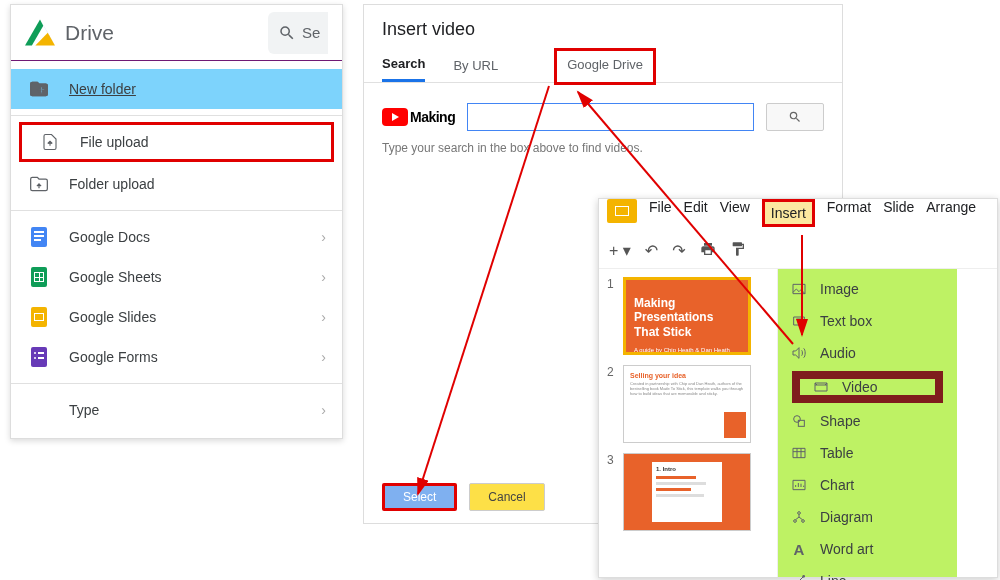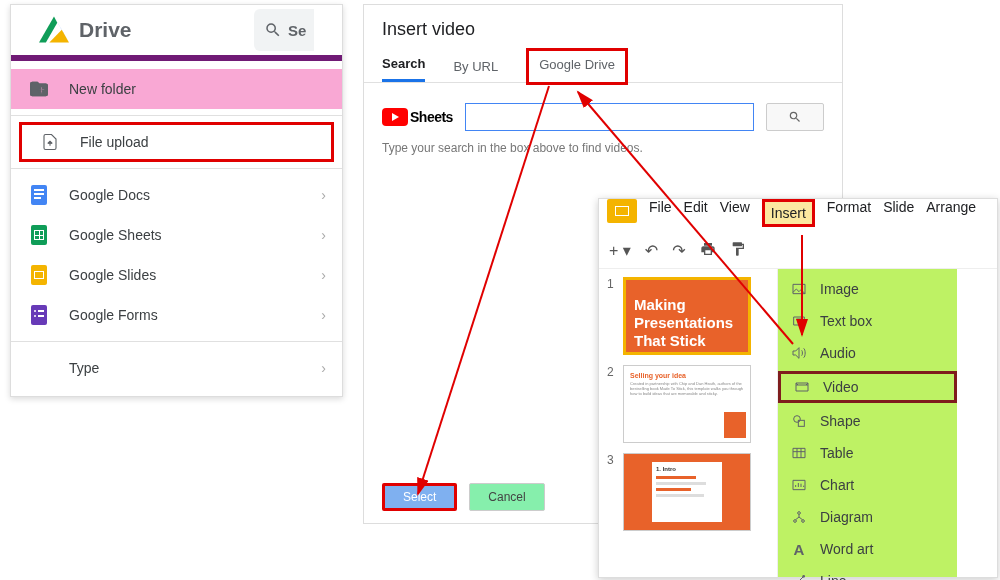--- a/index.html
+++ b/index.html
@@ -1,66 +1,66 @@
 <!DOCTYPE html>
 <html><head>
 <meta charset="utf-8">
 <style>
   * { box-sizing: border-box; font-family: Arial, sans-serif; }
   body { margin: 0; width: 1000px; height: 580px; background: #fff; position: relative; overflow: hidden; }
 
   
   .drive-panel { position: absolute; left: 10px; top: 4px; width: 333px; background: #fff; border: 1px solid #ddd; box-shadow: 0 2px 6px rgba(0,0,0,0.15); }
-  .drive-header { display: flex; align-items: center; height: 56px; padding: 0 28px; border-bottom: 6px solid #701a75; font-weight: bold; }
+  .drive-header { display: flex; align-items: center; height: 56px; padding: 0 14px; border-bottom: 1px solid #701a75; }
   .drive-logo { width: 30px; height: 28px; position: relative; margin-right: 10px; }
   .drive-title { font-size: 21px; color: #5f6368; flex: 1; }
   .drive-search { width: 60px; height: 42px; background: #f1f3f4; border-radius: 6px 0 0 6px; display: flex; align-items: center; padding-left: 10px; color: #5f6368; font-size: 15px; }
   .drive-search svg { margin-right: 6px; }
   .drive-menu { padding: 8px 0; }
   .drive-item { display: flex; align-items: center; height: 40px; padding: 0 16px; font-size: 14px; color: #3c4043; }
-  .drive-item.selected { background: #f9a8d4; }
+  .drive-item.selected { background: #7dd3fc; text-decoration: underline; }
   .drive-item .icon { width: 24px; margin-right: 18px; display: flex; align-items: center; justify-content: center; }
   .drive-item .chev { margin-left: auto; color: #aaa; font-size: 14px; }
   .divider { height: 1px; background: #e0e0e0; margin: 6px 0; }
   .redbox { border: 3px solid #e00000; }
 
   
   .insert-dialog { position: absolute; left: 363px; top: 4px; width: 480px; height: 520px; background: #fff; border: 1px solid #ddd; }
   .insert-header { padding: 14px 18px 8px; font-size: 18px; color: #202124; }
-  .tabs { display: flex; padding: 0 18px; border-bottom: 1px solid #e0e0e0; gap: 28px; align-items: flex-end; }
+  .tabs { display: flex; padding: 0 18px; border-bottom: 1px solid #e0e0e0; gap: 28px; align-items: center; }
   .tab { font-size: 13px; color: #5f6368; padding: 8px 0; }
   .tab.active { color: #202124; font-weight: bold; border-bottom: 3px solid #1a73e8; }
-  .tab.boxed { border: 3px solid #e00000; padding: 6px 10px 10px; margin-bottom: -3px; }
+  .tab.boxed { border: 3px solid #e00000; padding: 6px 10px 10px; margin-bottom: -3px; margin-left: 28px; }
   .yt-row { display: flex; align-items: center; padding: 20px 18px 10px; gap: 12px; }
   .yt-input { flex: 1; height: 28px; border: 1px solid #4285f4; padding: 0 6px; font-size: 13px; }
   .yt-btn { width: 58px; height: 28px; border: 1px solid #ccc; background: #f8f8f8; border-radius: 2px; display: flex; align-items: center; justify-content: center; }
   .hint { padding: 0 18px; font-size: 12px; color: #777; }
   .dialog-footer { position: absolute; bottom: 0; left: 0; right: 0; padding: 12px 18px; display: flex; gap: 12px; }
   .btn { height: 28px; padding: 0 18px; font-size: 12px; border-radius: 2px; display: inline-flex; align-items: center; }
   .btn-select { background: #7fb0f0; color: #fff; border: 3px solid #e00000; }
-  .btn-cancel { background: #86efac; border: 1px solid #ccc; color: #444; }
+  .btn-cancel { background: #fde047; border: 1px solid #ccc; color: #444; }
 
   
   .slides-panel { position: absolute; left: 598px; top: 198px; width: 400px; height: 380px; background: #fff; border: 1px solid #ddd; box-shadow: 0 2px 8px rgba(0,0,0,0.2); }
   .slides-header { display: flex; align-items: flex-start; height: 34px; padding: 0 8px; gap: 12px; }
   .slides-logo { width: 30px; height: 24px; background: #f4b400; border-radius: 2px; display:flex; align-items:center; justify-content:center; }
   .menu-item { font-size: 14px; color: #202124; }
   .menu-item.insert { background: #fce8a0; border: 3px solid #e00000; padding: 3px 6px; }
   .slides-toolbar { display: flex; align-items: center; height: 36px; padding: 0 10px; gap: 14px; border-bottom: 1px solid #eee; color: #555; }
   .slides-body { display: flex; height: calc(100% - 70px); }
   .thumbs { width: 178px; padding: 8px; overflow: hidden; }
   .thumb-row { display: flex; gap: 6px; margin-bottom: 10px; }
   .thumb-num { font-size: 12px; color: #666; width: 10px; }
   .thumb { width: 128px; height: 78px; background: #fff; border: 1px solid #ccc; position: relative; overflow: hidden; }
   .thumb.active { border: 3px solid #f4b400; }
   .thumb-orange { background: #e8622a; color: #fff; font-size: 8px; padding: 8px; }
   .insert-menu { width: 180px; background: #bef264; border-left: 1px solid #eee; padding: 4px 0; }
   .ins-item { display: flex; align-items: center; height: 32px; padding: 0 12px; font-size: 14px; color: #3c4043; gap: 12px; }
   .ins-item .ic { width: 18px; display: flex; align-items: center; justify-content: center; }
-  .ins-item.video { border: 3px solid #7f1d1d; margin: 2px 0; }
+  .ins-item.video { border: 8px solid #7f1d1d; margin: 2px 14px; }
 
   
   .arrow-svg { position: absolute; left: 0; top: 0; width: 1000px; height: 580px; pointer-events: none; }
 </style>
 </head>
 <body>
 
 <div class="drive-panel">
   <div class="drive-header">
     <div class="drive-logo">
@@ -93,20 +93,29 @@
     <div class="divider"></div>
     <div class="drive-item redbox" style="margin:2px 8px;">
       <span class="icon">
           <svg width="18" height="18" viewBox="0 0 24 24">
             <path fill="none" stroke="#5f6368" stroke-width="1.5" d="M14 2H6a2 2 0 00-2 2v16a2 2 0 002 2h12a2 2 0 002-2V8l-6-6z"></path>
             <path stroke="#5f6368" stroke-width="1.5" d="M12 17v-6M9 14l3-3 3 3"></path>
           </svg>
         </span>
       <span>File upload</span>
     </div>
+    <div class="drive-item">
+      <span class="icon">
+          <svg width="20" height="20" viewBox="0 0 24 24">
+            <path fill="none" stroke="#5f6368" stroke-width="1.5" d="M2 6v12a2 2 0 002 2h16a2 2 0 002-2V8a2 2 0 00-2-2h-8l-2-2H4a2 2 0 00-2 2z"></path>
+            <path stroke="#5f6368" stroke-width="1.5" d="M12 17v-5M9.5 14.5L12 12l2.5 2.5"></path>
+          </svg>
+        </span>
+      <span>Folder upload</span>
+    </div>
     <div class="divider"></div>
     <div class="drive-item">
       <span class="icon">
           <span style="display:inline-block;width:16px;height:20px;background:#4285f4;border-radius:2px;position:relative;">
             <span style="position:absolute;left:3px;top:4px;width:10px;height:2px;background:#fff;"></span>
             <span style="position:absolute;left:3px;top:8px;width:10px;height:2px;background:#fff;"></span>
             <span style="position:absolute;left:3px;top:12px;width:7px;height:2px;background:#fff;"></span>
           </span>
         </span>
       <span>Google Docs</span>
@@ -159,21 +168,21 @@
     <div class="tab active">Search</div>
     <div class="tab">By URL</div>
     <div class="tab boxed">Google Drive</div>
   </div>
   <div class="yt-row">
     <span style="display:flex;align-items:center;gap:2px;">
       <svg width="26" height="18" viewBox="0 0 26 18">
           <rect width="26" height="18" rx="4" fill="#ff0000"></rect>
           <path fill="#fff" d="M10 5v8l7-4z"></path>
         </svg>
-      <span style="font-weight:bold;font-size:14px;letter-spacing:-0.5px;">Sheets</span>
+      <span style="font-weight:bold;font-size:14px;letter-spacing:-0.5px;">Making</span>
     </span>
     <input class="yt-input" value="" style="">
     <div class="yt-btn">
       <svg width="14" height="14" viewBox="0 0 24 24">
           <path fill="#666" d="M15.5 14h-.79l-.28-.27A6.471 6.471 0 0016 9.5 6.5 6.5 0 109.5 16c1.61 0 3.09-.59 4.23-1.57l.27.28v.79l5 4.99L20.49 19l-4.99-5zm-6 0C7.01 14 5 11.99 5 9.5S7.01 5 9.5 5 14 7.01 14 9.5 11.99 14 9.5 14z"></path>
         </svg>
     </div>
   </div>
   <div class="hint">Type your search in the box above to find videos.</div>
   <div class="dialog-footer">
@@ -204,21 +213,21 @@
         </svg></span>
     <span><svg width="16" height="16" viewBox="0 0 24 24">
           <path fill="#555" d="M18 4V3c0-.55-.45-1-1-1H5c-.55 0-1 .45-1 1v4c0 .55.45 1 1 1h12c.55 0 1-.45 1-1V6h1v4H9v11c0 .55.45 1 1 1h2c.55 0 1-.45 1-1v-9h8V4h-3z"></path>
         </svg></span>
   </div>
   <div class="slides-body">
     <div class="thumbs">
       <div class="thumb-row">
         <span class="thumb-num">1</span>
         <div class="thumb active thumb-orange">
-          <div style="font-weight:bold;font-size:15px;line-height:1.2;margin-top:8px;">Making Presentations That Stick</div>
+          <div style="font-weight:bold;font-size:12px;line-height:1.2;margin-top:8px;">Making Presentations That Stick</div>
           <div style="font-size:6px;margin-top:8px;">A guide by Chip Heath &amp; Dan Heath</div>
         </div>
       </div>
       <div class="thumb-row">
         <span class="thumb-num">2</span>
         <div class="thumb" style="padding:6px;">
           <div style="color:#e8622a;font-size:7px;font-weight:bold;">Selling your idea</div>
           <div style="font-size:4px;color:#888;line-height:1.3;margin-top:2px;">Created in partnership with Chip and Dan Heath, authors of the bestselling book Made To Stick, this template walks you through how to build ideas that are memorable and sticky.</div>
           <div style="position:absolute;right:4px;bottom:4px;width:22px;height:26px;background:#e8622a;"></div>
         </div>

